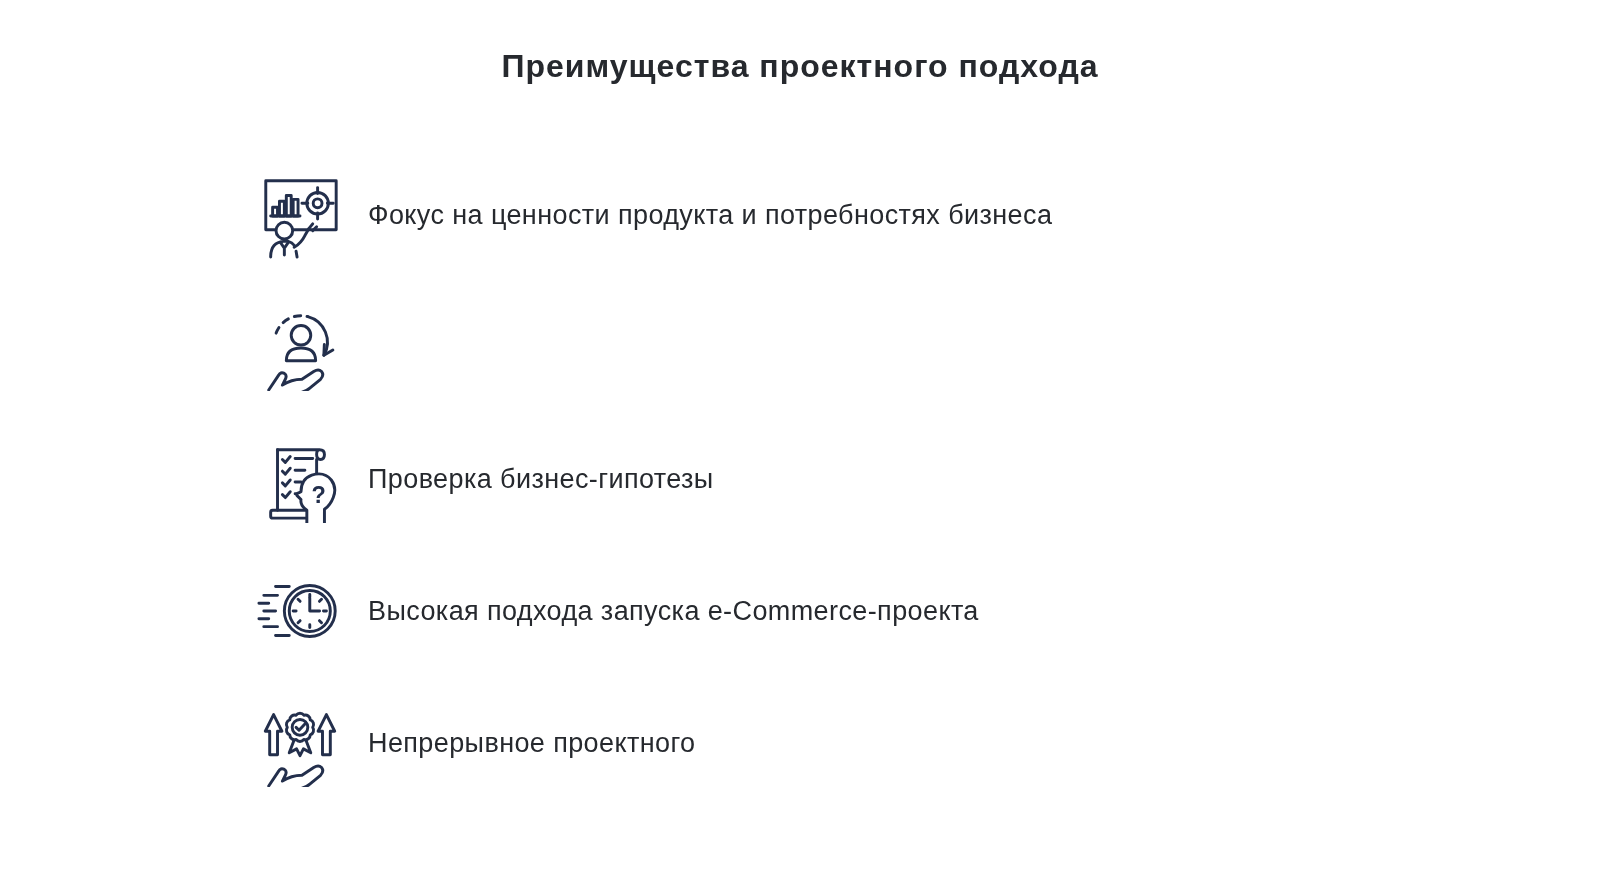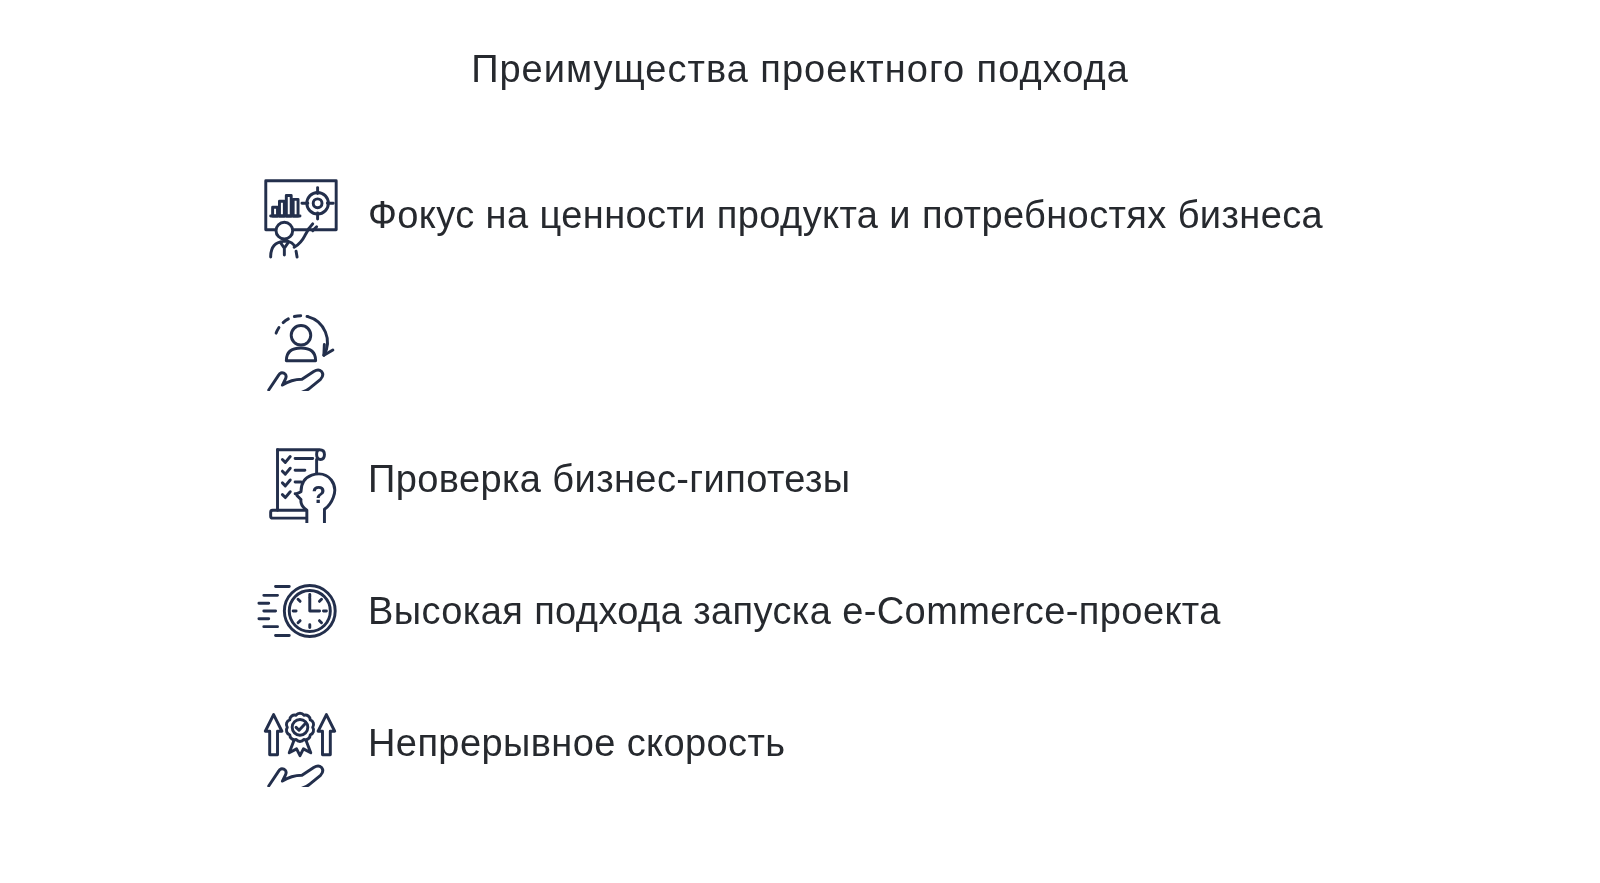--- a/index.html
+++ b/index.html
@@ -18,22 +18,22 @@
     font-family: "Liberation Sans", sans-serif;
     color: var(--text-color);
   }
   .page-title {
     position: absolute;
     top: 48px;
     left: 0;
     width: 100%;
     margin: 0;
     text-align: center;
-    font-size: 38px;
-    font-weight: 400;
+    font-size: 32px;
+    font-weight: 700;
     letter-spacing: 1px;
     color: var(--text-color);
   }
   .benefits {
     position: absolute;
     left: 256px;
     top: 171px;
     margin: 0;
     padding: 0;
     list-style: none;
@@ -47,21 +47,21 @@
   }
   .icon {
     width: 88px;
     height: 88px;
     flex: 0 0 88px;
     display: block;
     color: var(--icon-color);
   }
   .icon svg { width: 100%; height: 100%; display: block; }
   .benefit-label {
-    font-size: 38px;
+    font-size: 27px;
     font-weight: 500;
     letter-spacing: 0.4px;
     color: var(--text-color);
     white-space: nowrap;
   }
   .qmark {
     font-family: "Liberation Sans", sans-serif;
     font-size: 24px;
     font-weight: 700;
   }
@@ -146,17 +146,17 @@
         <svg viewBox="0 0 90 90" fill="none" stroke="currentColor" stroke-width="3" stroke-linecap="round" stroke-linejoin="round">
           <path d="M14,57 V33 H9.5 L18,16 L26.5,33 H22 V57 Z"></path>
           <path d="M68,57 V33 H63.5 L72,16 L80.5,33 H76 V57 Z"></path>
           <path d="M39,42 L34,55 L41.5,51 L45,58 L48.5,51 L56,55 L51,42"></path>
           <path d="M58,29 A5 5 0 0 1 55.5,36.6 A5 5 0 0 1 49,41.4 A5 5 0 0 1 41,41.4 A5 5 0 0 1 34.5,36.6 A5 5 0 0 1 32,29 A5 5 0 0 1 34.5,21.4 A5 5 0 0 1 41,16.6 A5 5 0 0 1 49,16.6 A5 5 0 0 1 55.5,21.4 A5 5 0 0 1 58,29 Z" fill="#ffffff"></path>
           <circle cx="45" cy="29" r="8"></circle>
           <path d="M41,29 l3,3 l7,-7.5"></path>
           <path d="M13,89 L23,74 Q25,70 29,72 Q32,74 30,78 L27,84 Q36,78 47,78 L59,70 Q64,67 67,70 Q70,74 66,78 L55,87 Q48,93 38,92 L17,92"></path>
         </svg>
       </span>
-      <span class="benefit-label">Непрерывное скорость</span>
+      <span class="benefit-label">Непрерывное проектного</span>
     </li>
 
   </ul>
 </main>
 
 </body></html>

